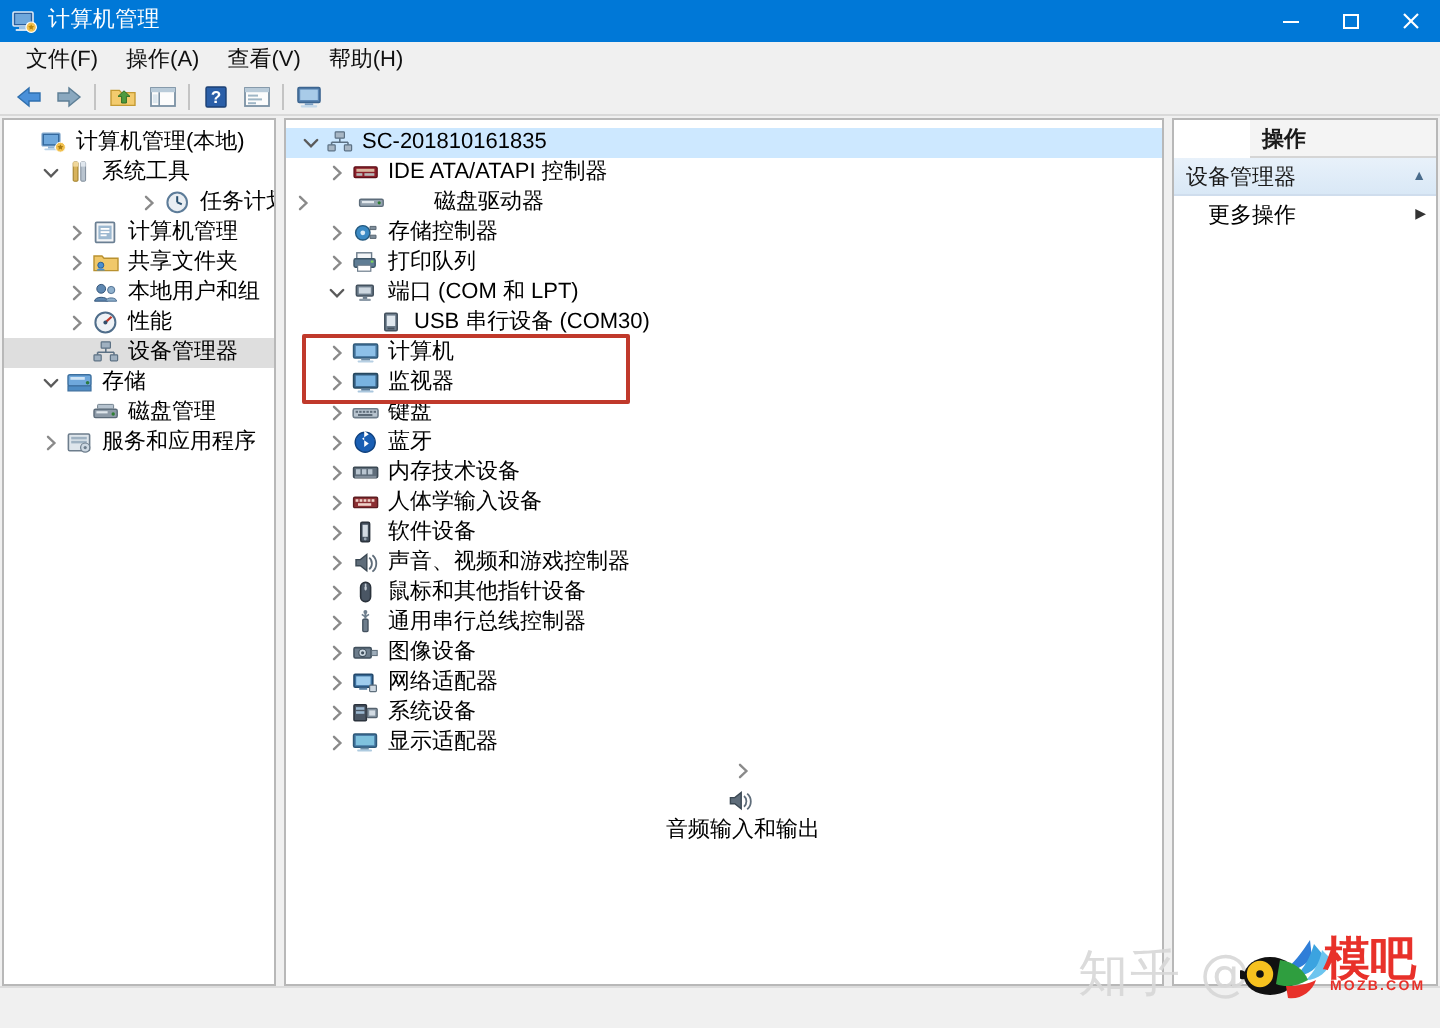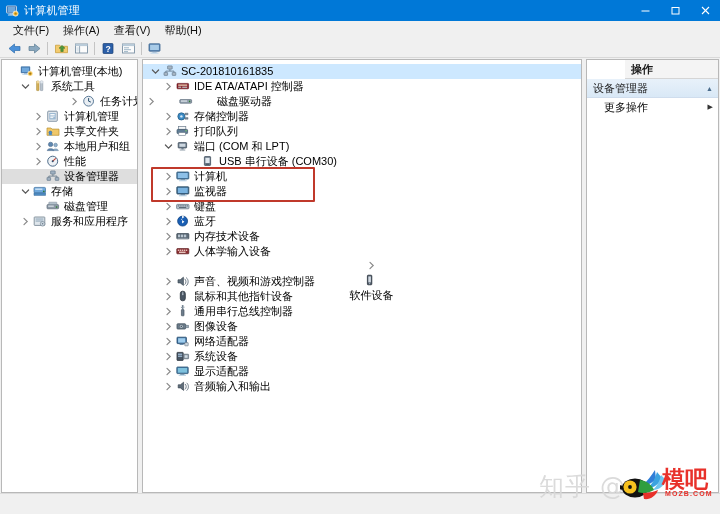--- a/index.html
+++ b/index.html
@@ -589,21 +589,21 @@
             <span class="ico">
               <svg width="14" height="13" viewBox="0 0 14 13">
                 <rect x="2.2" y="2.6" width="8.4" height="5.4" rx="0.6" fill="#6d7d8c" stroke="#44525f" stroke-width="0.8"></rect>
                 <rect x="3.4" y="3.7" width="6" height="3.1" fill="#cdd7e0"></rect>
                 <rect x="5.4" y="8" width="2.2" height="1.5" fill="#6d7d8c"></rect>
                 <rect x="3.6" y="9.4" width="5.8" height="1.1" rx="0.4" fill="#8d9ba8"></rect>
               </svg>
             </span>
             <span class="lbl">端口 (COM 和 LPT)</span>
           </div>
-          <div class="row" style="padding-left: 44px; text-align: center;">
+          <div class="row" style="padding-left: 32px; text-align: center;">
             <span class="twisty"></span>
             <span class="ico">
               <svg width="14" height="13" viewBox="0 0 14 13">
                 <rect x="3.4" y="1.6" width="6.2" height="8.8" rx="0.6" fill="#6d7d8c" stroke="#44525f" stroke-width="0.8"></rect>
                 <rect x="4.4" y="2.8" width="4.2" height="5.2" fill="#dfe7ee"></rect>
                 <rect x="4.8" y="8.8" width="3.4" height="0.9" fill="#44525f"></rect>
               </svg>
             </span>
             <span class="lbl">USB 串行设备 (COM30)</span>
           </div>
@@ -708,21 +708,21 @@
                   <rect x="3.8" y="4.6" width="1.4" height="1.3"></rect>
                   <rect x="5.8" y="4.6" width="1.4" height="1.3"></rect>
                   <rect x="7.8" y="4.6" width="1.4" height="1.3"></rect>
                   <rect x="9.8" y="4.6" width="1.4" height="1.3"></rect>
                   <rect x="3" y="6.6" width="6.6" height="1.3"></rect>
                 </g>
               </svg>
             </span>
             <span class="lbl">人体学输入设备</span>
           </div>
-          <div class="row" style="padding-left: 19px; flex-direction: column;">
+          <div class="row" style="padding-left: 19px;">
             <span class="twisty">
               <svg width="9" height="9" viewBox="0 0 9 9">
                 <path d="M3 1.4 L6.2 4.5 L3 7.6" fill="none" stroke="#8a8a8a" stroke-width="1.2" stroke-linecap="round"></path>
               </svg>
             </span>
             <span class="ico">
               <svg width="14" height="13" viewBox="0 0 14 13">
                 <rect x="4.4" y="1.2" width="4.4" height="9.6" rx="0.7" fill="#4a5664" stroke="#2b333d" stroke-width="0.8"></rect>
                 <rect x="5.3" y="2.4" width="2.6" height="6" fill="#d3dbe3"></rect>
                 <circle cx="6.6" cy="9.5" r="0.7" fill="#9aa6b3"></circle>
@@ -834,21 +834,21 @@
             <span class="ico">
               <svg width="14" height="13" viewBox="0 0 14 13">
                 <rect x="0.8" y="2" width="11.4" height="6.6" rx="0.7" fill="#4a7ea8" stroke="#2c5777" stroke-width="0.8"></rect>
                 <rect x="1.9" y="3" width="9.2" height="4.6" fill="#7fc2de"></rect>
                 <rect x="4.2" y="8.8" width="4.2" height="1.1" fill="#6d8ea8"></rect>
                 <rect x="2.6" y="9.8" width="7.4" height="1" rx="0.4" fill="#aecbe0"></rect>
               </svg>
             </span>
             <span class="lbl">显示适配器</span>
           </div>
-          <div class="row" style="padding-left: 19px;">
+          <div class="row" style="padding-left: 19px; flex-direction: column;">
             <span class="twisty">
               <svg width="9" height="9" viewBox="0 0 9 9">
                 <path d="M3 1.4 L6.2 4.5 L3 7.6" fill="none" stroke="#8a8a8a" stroke-width="1.2" stroke-linecap="round"></path>
               </svg>
             </span>
             <span class="ico">
               <svg width="14" height="13" viewBox="0 0 14 13">
                 <path d="M2.2 4.8 h2.2 L7.6 2.2 v8.2 L4.4 7.9 H2.2 z" fill="#5f6d7a" stroke="#3b4853" stroke-width="0.7"></path>
                 <path d="M9 4 c1.6 1.3 1.6 4 0 5.4" fill="none" stroke="#5f6d7a" stroke-width="0.9"></path>
                 <path d="M10.6 2.8 c2.4 2 2.4 5.8 0 7.8" fill="none" stroke="#5f6d7a" stroke-width="0.9"></path>

